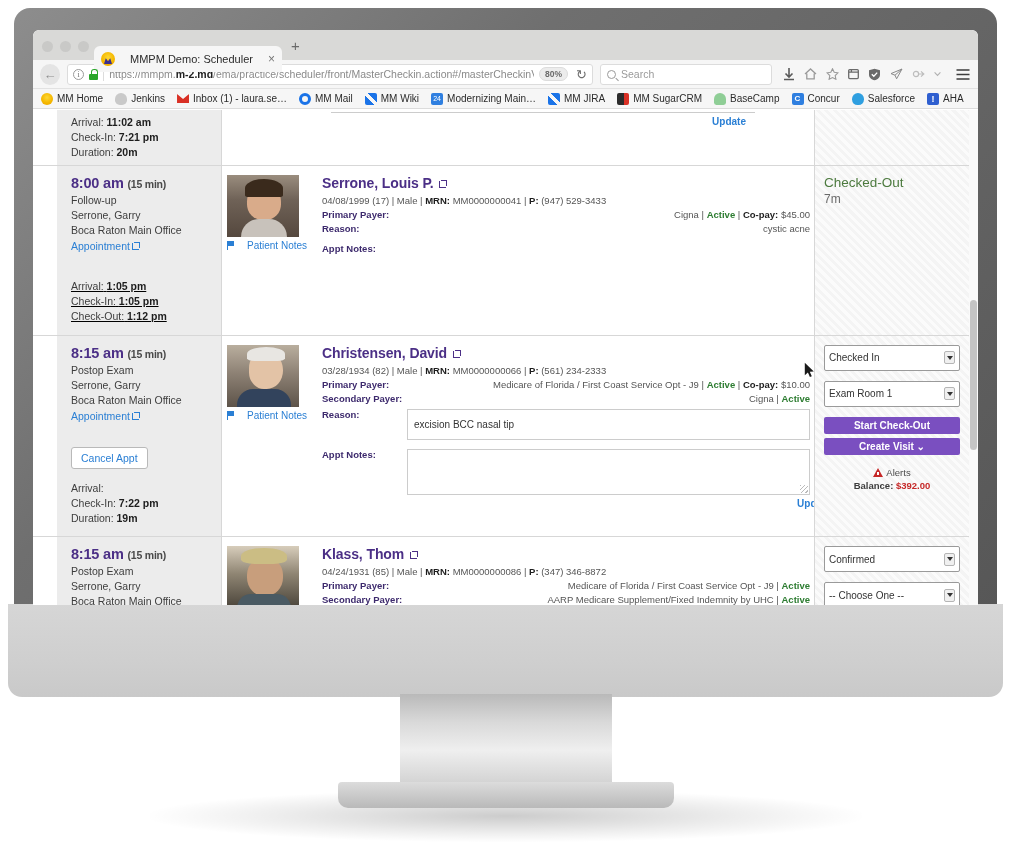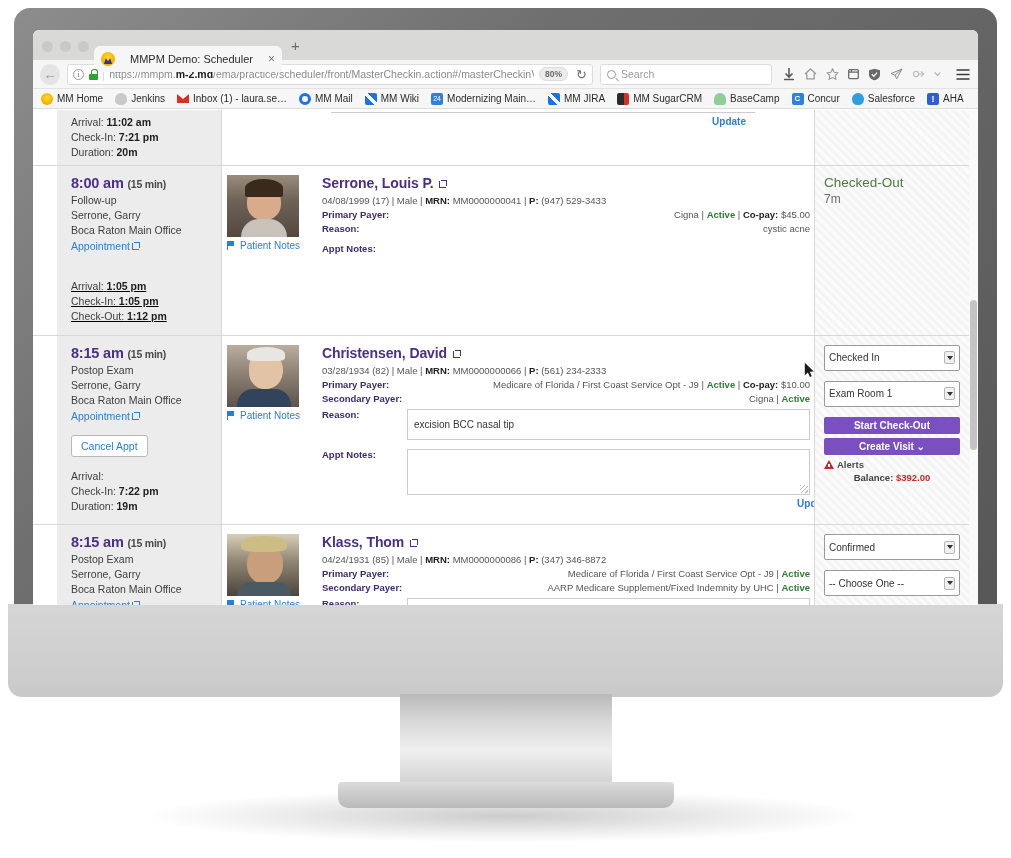--- a/index.html
+++ b/index.html
@@ -157,31 +157,31 @@
 
   
   .appt-time { font-size:14.5px; font-weight:bold; color:#4b2f86; letter-spacing:-.2px; }
   .appt-time .dur { font-size:10.5px; font-weight:bold; color:#4a4a4a; }
   .l-line { font-size:10.5px; color:#3d3d3d; margin-top:3px; }
   .l-link { font-size:10.5px; color:#2a7fd4; margin-top:3px; display:inline-block;}
   .ext-ico { display:inline-block; width:8px; height:8px; position:relative; margin-left:2px;}
   .ext-ico::before{content:"";position:absolute;left:0;bottom:0;width:6px;height:6px;border:1.2px solid currentColor;border-top:none;border-right:none;}
   .ext-ico::after{content:"";position:absolute;right:0;top:0;width:5px;height:5px;border:1.2px solid currentColor;border-bottom:none;border-left:none;}
   .cancel-btn {
-    margin-top:11px; display:inline-block; font-size:10.5px; color:#2a7fd4;
+    margin-top:23px; display:inline-block; font-size:10.5px; color:#2a7fd4;
     border:1px solid #b9b9b9; border-radius:3px; background:#fff; padding:4px 9px;
   }
   .times { margin-top:12px; }
   .times div { font-size:10.5px; color:#3d3d3d; line-height:1.45; }
   .times b { color:#1d1d1d; }
 
   
   .photo-wrap { width:100px; flex:0 0 100px; padding-left:5px; }
   .photo { width:72px; height:62px; background:#8a7f74; overflow:hidden; position:relative; }
-  .pn { font-size:10px; color:#2a7fd4; margin-top:3px; white-space:nowrap; display:flex; align-items:center; gap:5px;}
+  .pn { font-size:10px; color:#2a7fd4; margin-top:3px; white-space:nowrap; display:flex; align-items:center; gap:12px;}
   .flag { width:8px; height:9px; position:relative; flex:0 0 auto;}
   .flag::before{content:"";position:absolute;left:0;top:0;width:1.4px;height:9px;background:#2a7fd4;}
   .flag::after{content:"";position:absolute;left:1.4px;top:0;width:6px;height:5px;background:#2a7fd4;}
 
   
   .details { flex:1 1 auto; min-width:0; padding-right:4px; }
   .pname { font-size:14px; font-weight:bold; color:#4b2f86; letter-spacing:-.1px; }
   .pmeta { font-size:9.5px; color:#555; margin-top:4px; }
   .pmeta b { color:#1d1d1d; }
   .kv { display:flex; font-size:9.5px; margin-top:3px; align-items:flex-start; }
@@ -212,22 +212,22 @@
   .sel span { font-size:10px; color:#333; flex:1 1 auto; white-space:nowrap; overflow:hidden;}
   .sel .arrow {
     width:11px; height:13px; background:#f0f0f0; border:1px solid #b5b5b5; border-radius:2px;
     display:flex; align-items:center; justify-content:center; flex:0 0 auto;
   }
   .sel .arrow i { display:block; width:0;height:0;border-left:3px solid transparent;border-right:3px solid transparent;border-top:4px solid #333;}
   .btn { width:100%; height:17px; border-radius:2px; color:#fff; font-size:10px; font-weight:bold;
          display:flex; align-items:center; justify-content:center; margin-bottom:4px; }
   .btn.purple { background:#7a4fc0; }
   .btn.blue { background:#2f88e0; }
-  .alerts { text-align:center; font-size:9.5px; color:#4a4a4a; font-weight:bold; margin-top:4px;
-            display:flex; align-items:center; justify-content:flex-start; gap:3px;}
+  .alerts { text-align:center; font-size:9.5px; color:#4a4a4a; font-weight:normal; margin-top:12px;
+            display:flex; align-items:center; justify-content:center; gap:3px;}
   .warn { width:0;height:0;border-left:5px solid transparent;border-right:5px solid transparent;border-bottom:9px solid #c62828; position:relative;}
   .warn::after{content:"";position:absolute;left:-1px;top:4px;width:2px;height:3px;background:#fff;}
   .balance { text-align:center; font-size:9.5px; font-weight:bold; color:#3d3d3d; margin-top:2px;}
   .balance em { color:#c62828; font-style:normal; }
   .status-out { font-size:13.5px; color:#4c7a3e; line-height:1.25; }
   .status-sub { font-size:12px; color:#6a6a6a; }
 
   
   .cursor { position:absolute; left:804px; top:362px; width:11px; height:16px; z-index:40;}
 </style>

